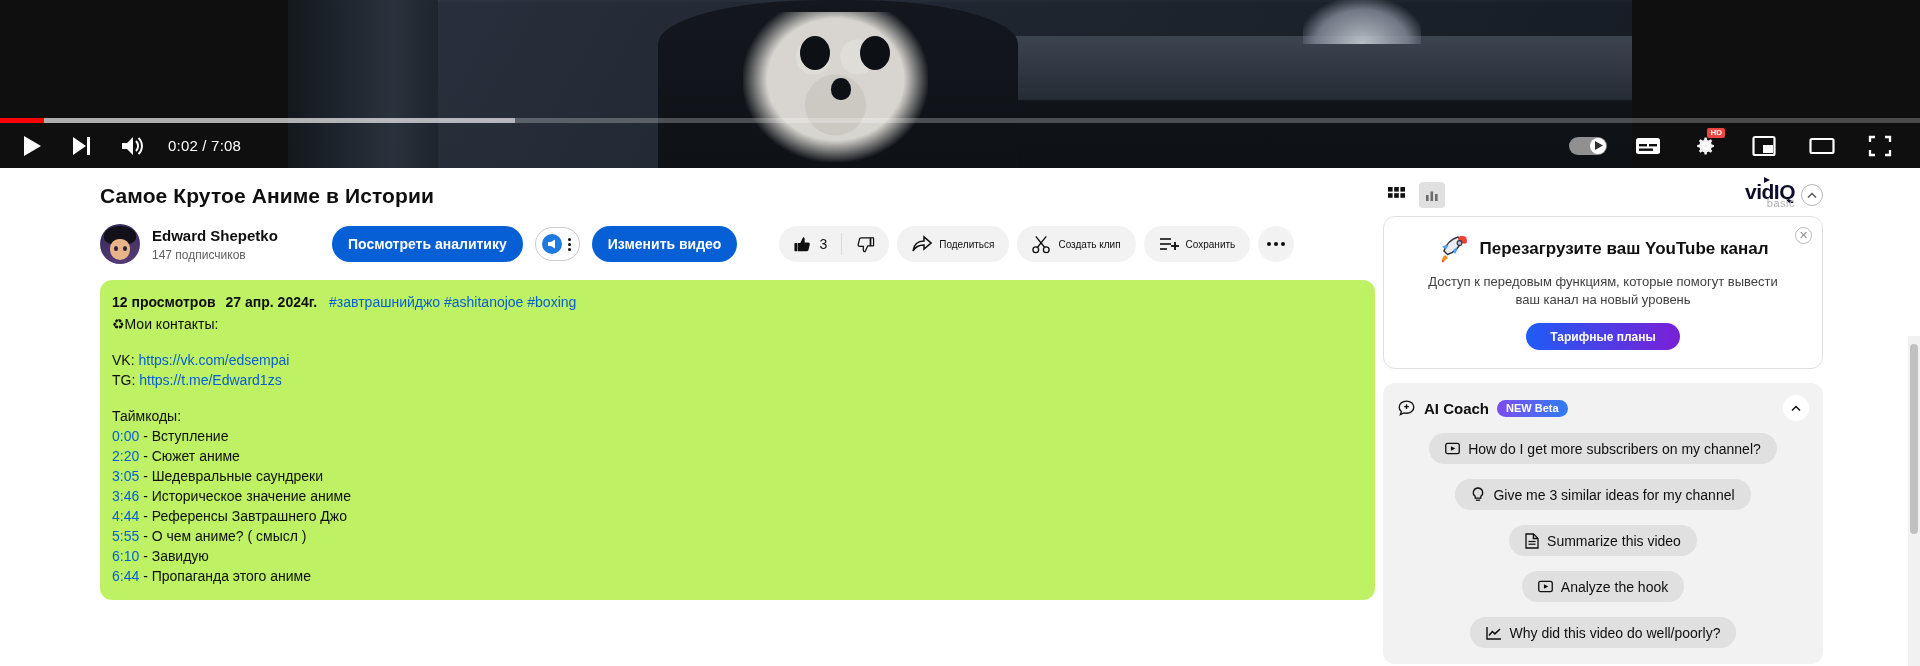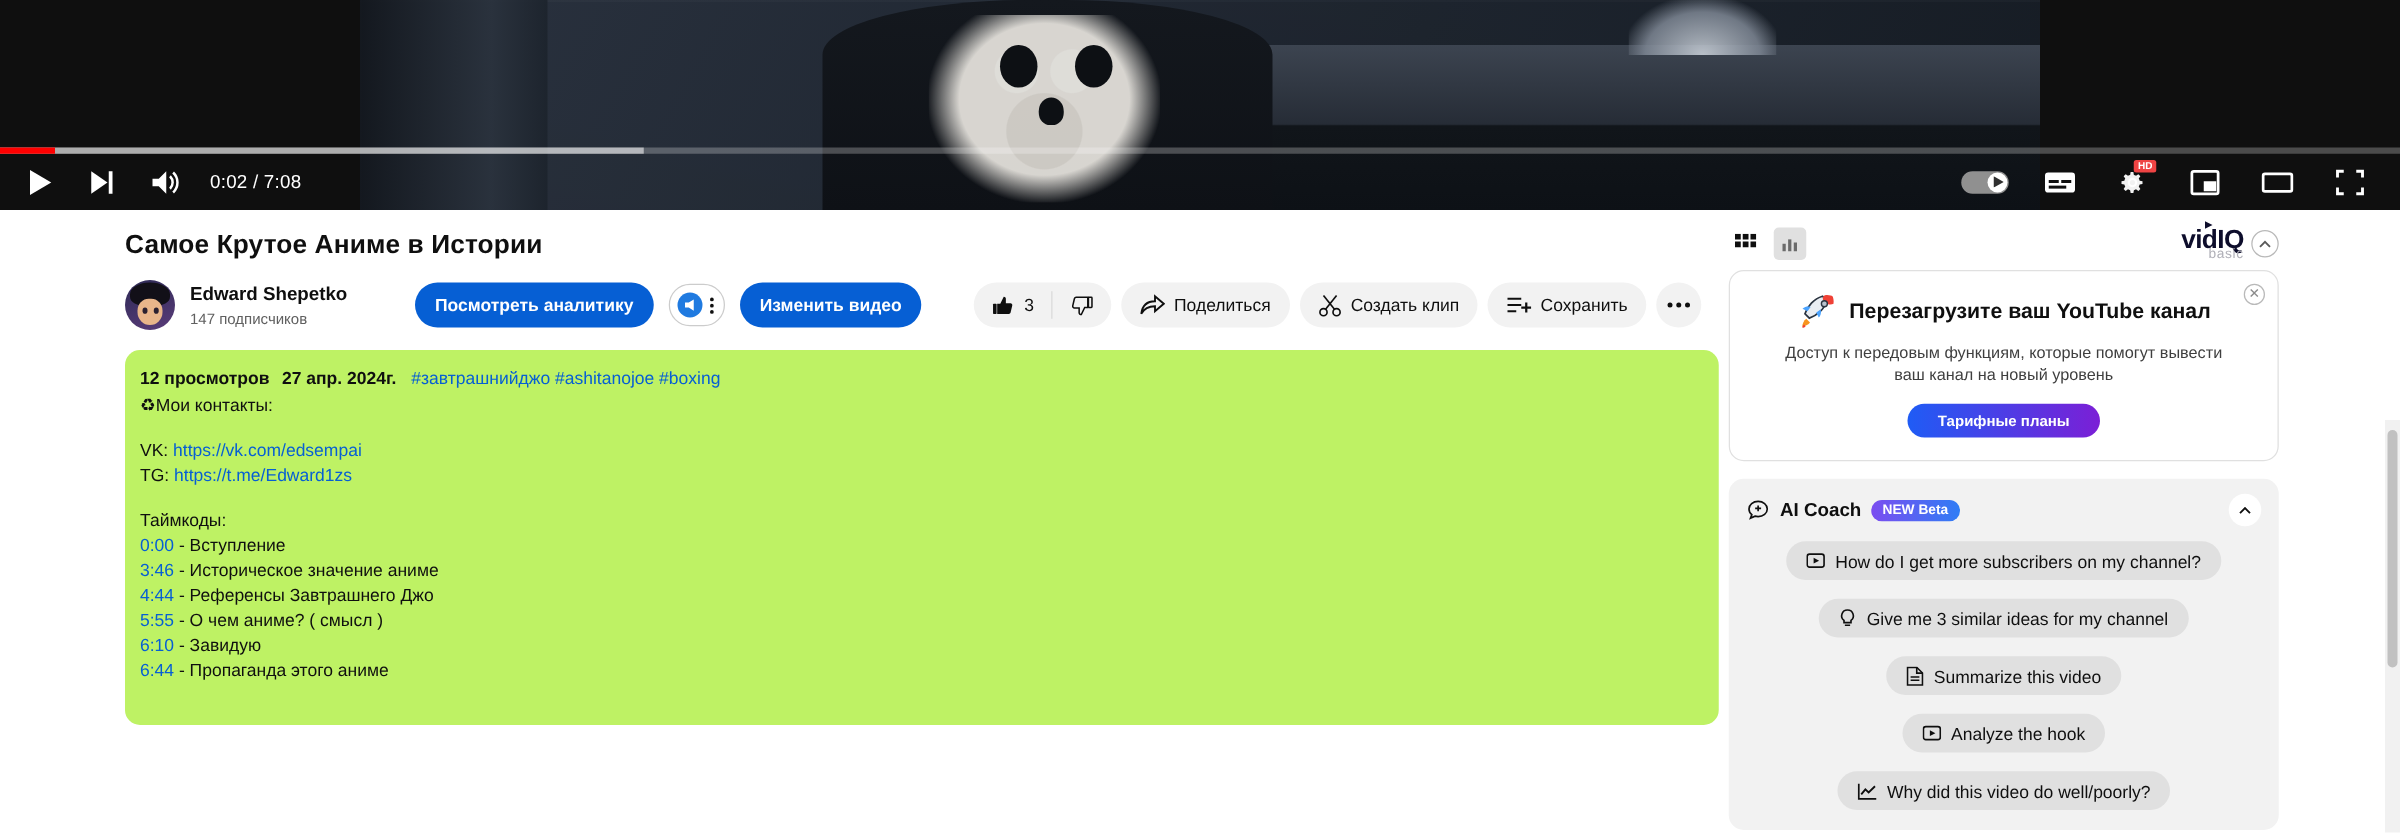--- a/index.html
+++ b/index.html
@@ -153,21 +153,21 @@
   }
   .promote-icon { width:20px; height:20px; border-radius:50%; background:#1f7ae0;
                   display:flex; align-items:center; justify-content:center; }
   .kebab-v { display:flex; flex-direction:column; gap:2px; align-items:center; }
   .kebab-v span { width:3px; height:3px; border-radius:50%; background:#0f0f0f; display:block; }
 
   .actions { display:flex; align-items:center; gap:8px; margin-left:42px; }
   .pill {
     display:flex; align-items:center; gap:7px;
     background:#f2f2f2; border:none; border-radius:18px;
-    height:36px; padding:0 15px; font-size:14px; color:#0f0f0f;
+    height:36px; padding:0 15px; font-size:10px; color:#0f0f0f;
     cursor:pointer; font-family:"Liberation Sans", sans-serif; white-space:nowrap;
   }
   .pill-lr { display:flex; align-items:center; background:#f2f2f2; border-radius:18px; height:36px; }
   .pill-lr .seg { display:flex; align-items:center; gap:7px; padding:0 14px; height:36px; cursor:pointer; font-size:14px; color:#0f0f0f; }
   .divider-v { width:1px; height:22px; background:#d9d9d9; }
   .pill-round {
     width:36px; height:36px; border-radius:50%; background:#f2f2f2;
     display:flex; align-items:center; justify-content:center; cursor:pointer;
   }
   .kebab-h { display:flex; gap:3px; }
@@ -447,20 +447,22 @@
         <div style="margin-bottom:16px;">♻Мои контакты:</div>
         <div>
           <span>VK: </span><span class="link">https://vk.com/edsempai</span>
         </div>
         <div style="margin-bottom:16px;">
           <span>TG: </span><span class="link">https://t.me/Edward1zs</span>
         </div>
         <div>Таймкоды:</div>
         <div id="timecode-list">
             <div><span class="tc">0:00</span><span> - Вступление</span></div>
+            <div><span class="tc">2:20</span><span> - Сюжет аниме</span></div>
+            <div><span class="tc">3:05</span><span> - Шедевральные саундреки</span></div>
             <div><span class="tc">3:46</span><span> - Историческое значение аниме</span></div>
             <div><span class="tc">4:44</span><span> - Референсы Завтрашнего Джо</span></div>
             <div><span class="tc">5:55</span><span> - О чем аниме? ( смысл )</span></div>
             <div><span class="tc">6:10</span><span> - Завидую</span></div>
             <div><span class="tc">6:44</span><span> - Пропаганда этого аниме</span></div>
           </div>
       </div>
     </div>
 
     <div class="sidebar">

